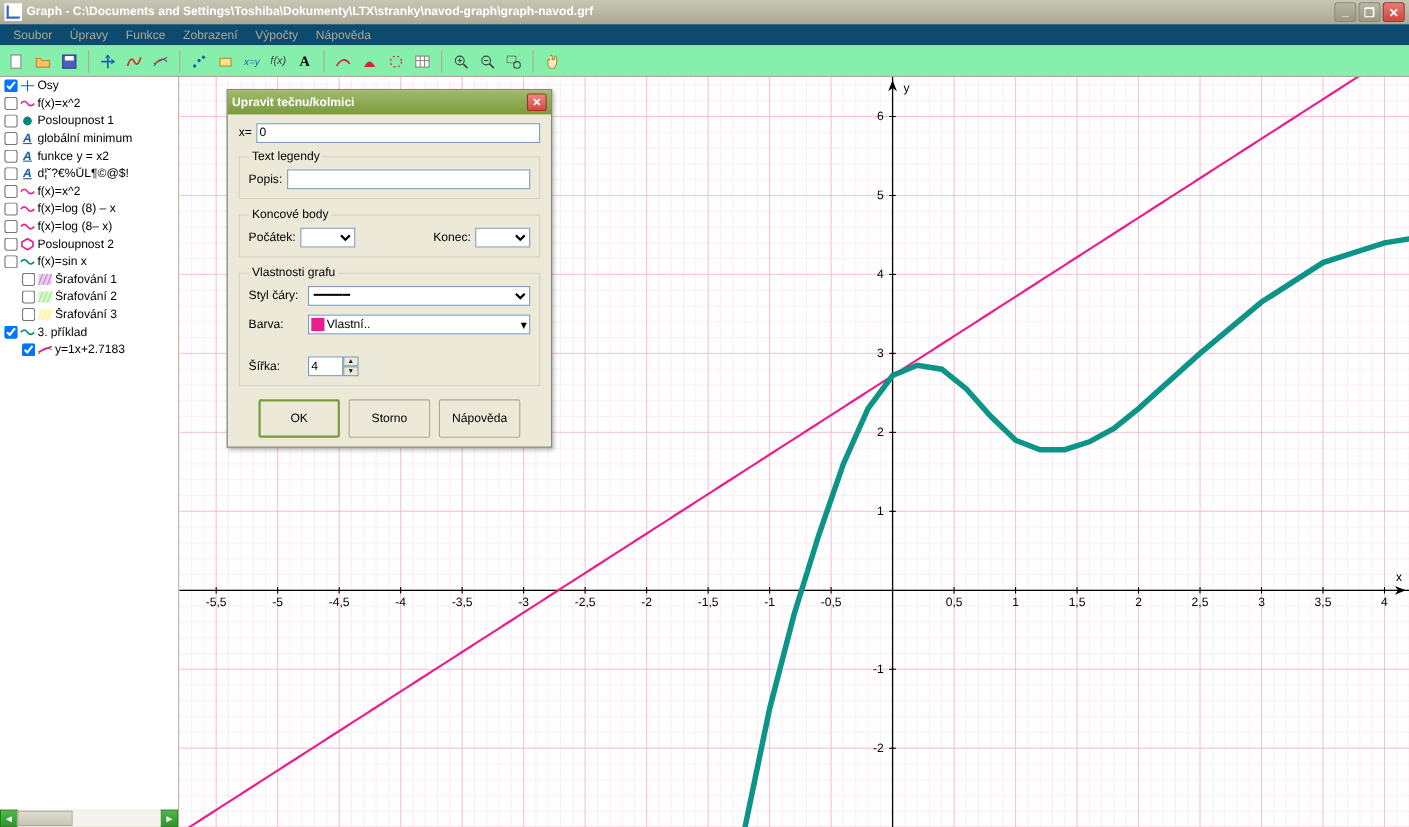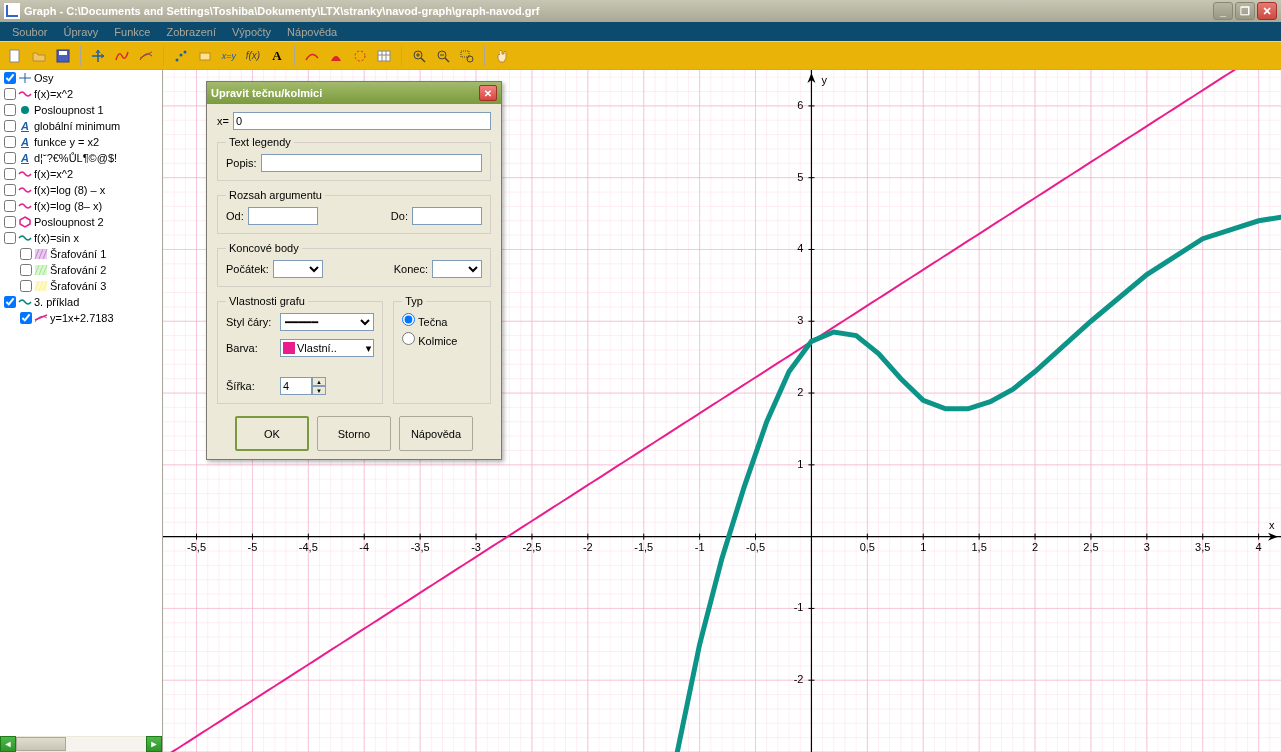--- a/index.html
+++ b/index.html
@@ -8,21 +8,21 @@
 .titlebar { height: 22px; background: linear-gradient(to bottom, #c7c6b5 0%, #aba994 100%); display: flex; align-items: center; padding: 0 4px; color: #fff; font-weight: bold; }
 .titlebar .app-icon { width: 16px; height: 16px; margin-right: 4px; background: #fff; display: inline-block; position: relative; }
 .titlebar .app-icon::before { content: ''; position: absolute; inset: 2px; border-left: 2px solid #3366cc; border-bottom: 2px solid #3366cc; }
 .titlebar .win-buttons { margin-left: auto; display: flex; gap: 2px; }
 .titlebar .win-btn { width: 20px; height: 18px; background: linear-gradient(to bottom, #b8b7a3, #9a9883); border: 1px solid #8a8875; border-radius: 3px; display: flex; align-items: center; justify-content: center; color: #fff; font-weight: bold; }
 .titlebar .win-btn.close { background: linear-gradient(to bottom, #e67a73, #c94b40); border-color: #a03028; }
 
 .menubar { height: 20px; background: #0c4a6e; display: flex; align-items: center; padding: 0 4px; border-bottom: 1px solid #d4d0c8; }
 .menubar .menu-item { padding: 2px 8px; color: #aca899; }
 
-.toolbar { height: 28px; background: #eab308; display: flex; align-items: center; padding: 0 4px; gap: 2px; border-bottom: 1px solid #aca899; }
+.toolbar { height: 28px; background: #86efac; display: flex; align-items: center; padding: 0 4px; gap: 2px; border-bottom: 1px solid #aca899; }
 .toolbar .sep { width: 1px; height: 20px; background: #aca899; margin: 0 4px; }
 .toolbar .tbtn { width: 22px; height: 22px; display: flex; align-items: center; justify-content: center; border: 1px solid transparent; cursor: pointer; }
 
 .main { display: flex; height: calc(100% - 70px); }
 .sidebar { width: 163px; background: #fff; border-right: 1px solid #aca899; overflow: hidden; position: relative; }
 .tree { padding: 2px; }
 .tree-item { display: flex; align-items: flex-start; height: 16px; padding-left: 2px; white-space: nowrap; overflow: hidden; }
 .tree-item.indent1 { padding-left: 18px; }
 .tree-item input[type="checkbox"] { width: 12px; height: 12px; margin-right: 2px; }
 .tree-item .item-icon { width: 14px; height: 12px; margin-right: 2px; display: inline-flex; align-items: center; justify-content: center; flex-shrink: 0; }
@@ -598,30 +598,20 @@
     </div>
 
     <fieldset>
       <legend>Text legendy</legend>
       <div class="fieldset-row">
         <label><span class="u">P</span>opis:</label>
         <input type="text" style="flex: 1 1 0%;" value="">
       </div>
     </fieldset>
 
-    <fieldset>
-      <legend>Rozsah argumentu</legend>
-      <div class="fieldset-row">
-        <label><span class="u">O</span>d:</label>
-        <input type="text" style="width: 70px;">
-        <div style="flex:1"></div>
-        <label><span class="u">D</span>o:</label>
-        <input type="text" style="width: 70px;">
-      </div>
-    </fieldset>
 
     <fieldset>
       <legend>Koncové body</legend>
       <div class="fieldset-row">
         <label>Počátek:</label>
         <select style="width:50px"></select>
         <div style="flex:1"></div>
         <label>Konec:</label>
         <select style="width:50px"></select>
       </div>
@@ -647,29 +637,20 @@
           <div class="spinner">
             <input type="text" value="4" style="">
             <div class="spin-btns">
                 <div>▲</div>
                 <div>▼</div>
               </div>
           </div>
         </div>
       </fieldset>
 
-      <fieldset style="flex:0.7">
-        <legend>Typ</legend>
-        <div style="margin-bottom:4px">
-          <label><input type="radio" name="typ" checked="" style=""> <span class="u">T</span>ečna</label>
-        </div>
-        <div>
-          <label><input type="radio" name="typ" style=""> <span class="u">K</span>olmice</label>
-        </div>
-      </fieldset>
     </div>
 
     <div class="btns">
       <button class="btn default">OK</button>
       <button class="btn">Storno</button>
       <button class="btn">Nápověda</button>
     </div>
   </div>
 </div>
 

